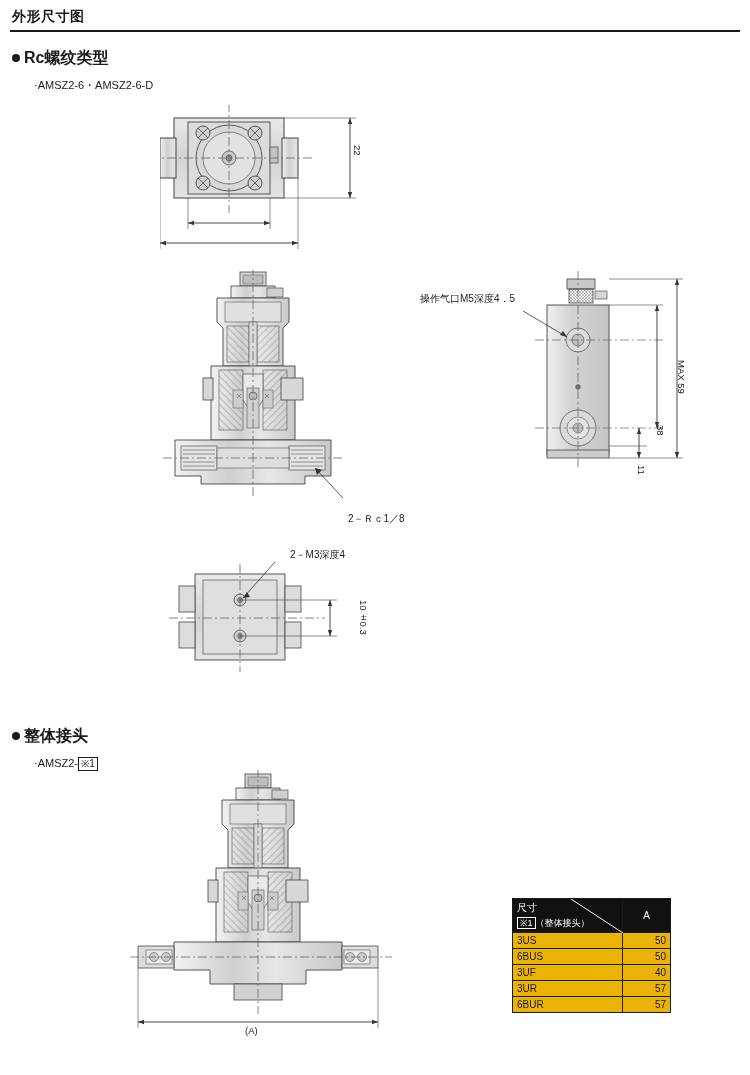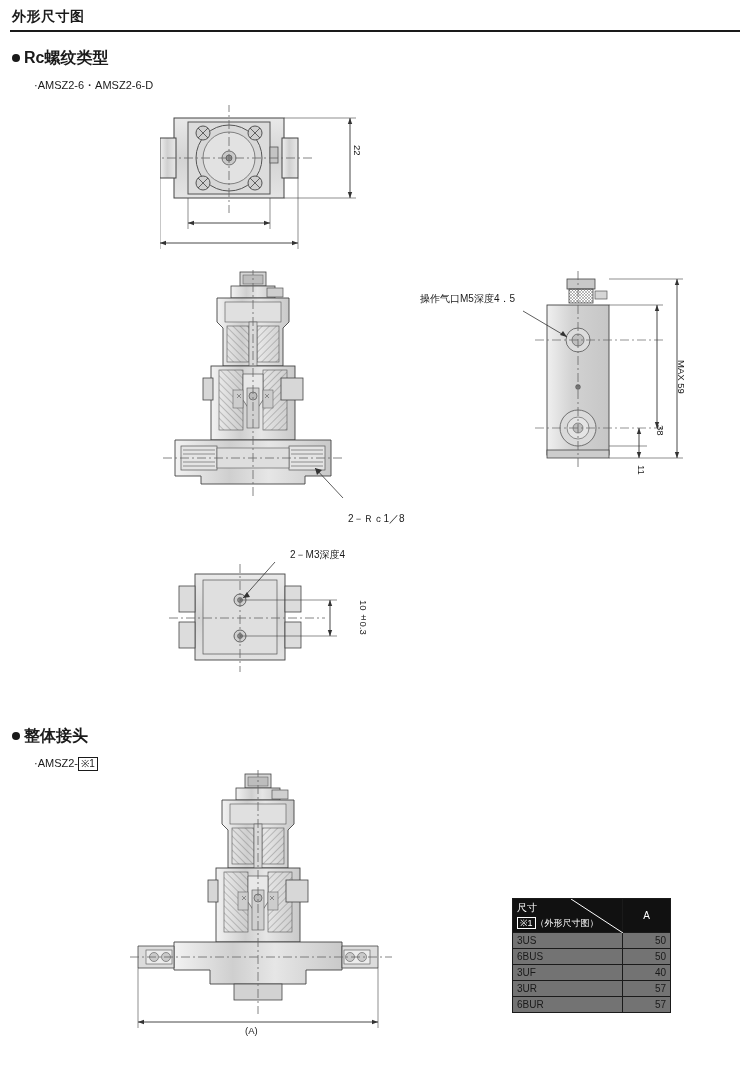--- a/index.html
+++ b/index.html
@@ -60,21 +60,21 @@
   
   .dimtable {
     position: absolute;
     border-collapse: collapse;
     font-size: 10px;
   }
   .dimtable th, .dimtable td {
     border: 1px solid #1a1a1a;
     padding: 2px 4px;
     height: 16px;
-    background: #737373;
+    background: #eab308;
   }
   .dimtable th {
     background: #111; color: #fff; font-weight: normal; text-align: center;
   }
   .dimtable td.val { text-align: right; width: 48px; }
   .dimtable td.lbl { width: 110px; text-align: left; }
   .th-diag {
     position: relative;
     padding: 0 !important;
     height: 34px !important;
@@ -423,21 +423,21 @@
   <div class="dimtext" style="left:245px; top:1025px;">(A)</div>
 
   <table class="dimtable" style="left:512px; top:898px;">
     <thead>
       <tr>
         <th class="th-diag">
           <svg class="slash" width="110" height="34">
             <line x1="58" y1="0" x2="110" y2="34" stroke="#ffffff" stroke-width="1"></line>
           </svg>
           <span class="t1">尺寸</span>
-          <span class="t2"><span class="bx">※1</span><span>（外形尺寸图）</span></span>
+          <span class="t2"><span class="bx">※1</span><span>（整体接头）</span></span>
         </th>
         <th class="th-A">A</th>
       </tr>
     </thead>
     <tbody>
       <tr>
         <td class="lbl">3US</td>
         <td class="val">50</td>
       </tr>
       <tr>

